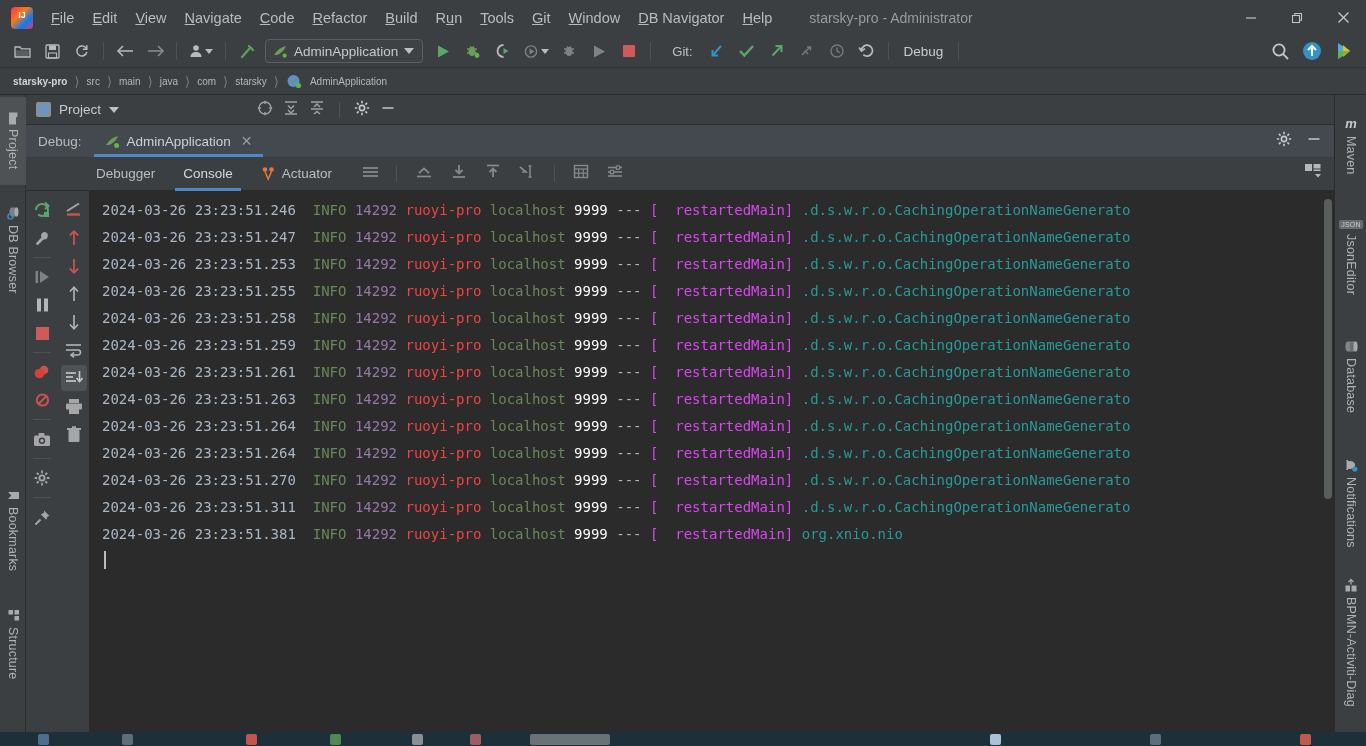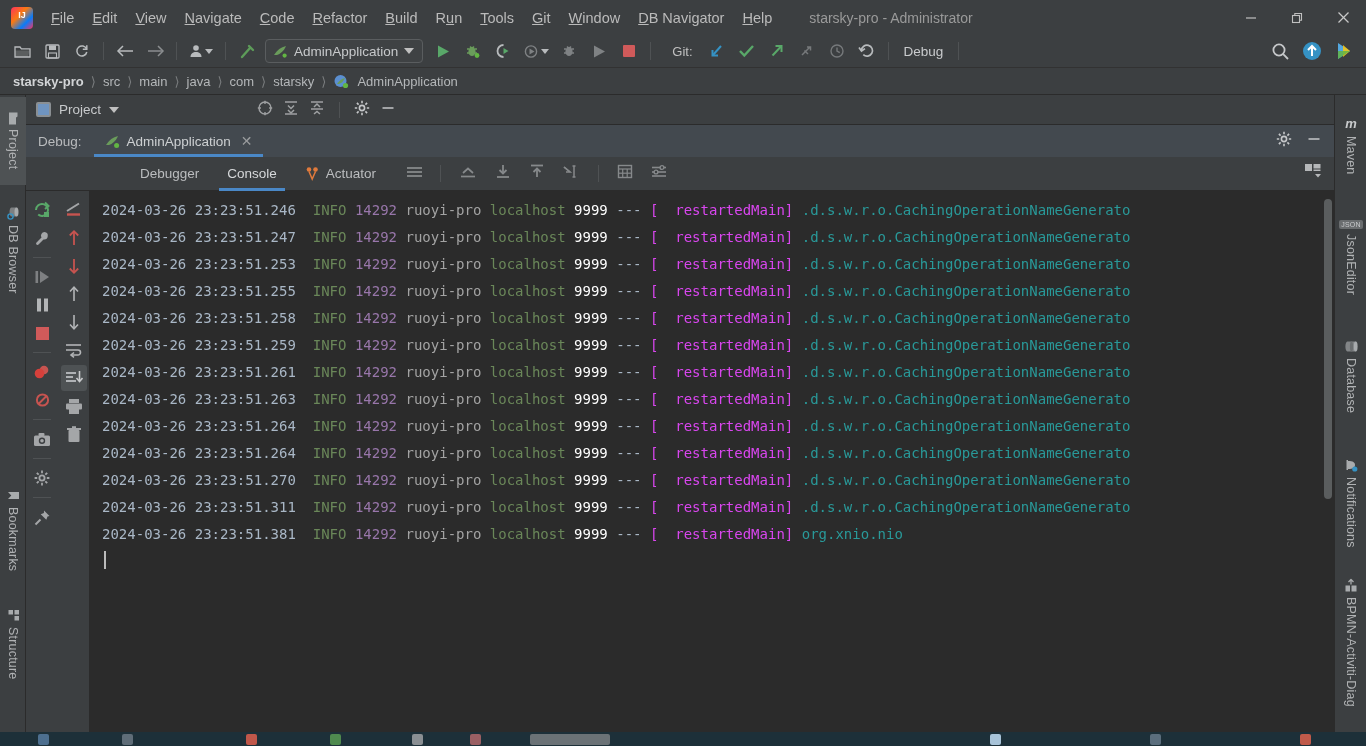--- a/index.html
+++ b/index.html
@@ -61,21 +61,21 @@
   .tri-down { width:0;height:0;border-left:5px solid transparent;border-right:5px solid transparent;border-top:6px solid #c0c0c0; }
   .git-label { font-size: 13px; color: #c0c0c0; margin: 0 8px 0 14px; }
   .tail-label { font-size: 13.5px; color: #c9cbcd; margin: 0 8px; }
   .tb-right { margin-left: auto; display: flex; align-items: center; gap: 4px; padding-right: 8px; }
 
   
   .breadcrumb {
     height: 27px; background: #3c3f41; display: flex; align-items: center;
     padding-left: 10px; gap: 0px; border-bottom: 1px solid #2b2b2b;
   }
-  .bc-item { font-size: 13px; color: #b4b7b9; padding: 0 3px; white-space: nowrap; }
+  .bc-item { font-size: 10px; color: #b4b7b9; padding: 0 3px; white-space: nowrap; }
   .bc-item.bold { font-weight: bold; color: #d2d4d6; }
   .bc-sep { color: #7a7d7f; font-size: 13px; padding: 0 4px; }
 
   
   .body-row { display: flex; height: 650px; }
 
   
   .rail-left {
     width: 26px; background: #3c3f41; position: relative; flex: none;
     border-right: 1px solid #2b2b2b;
@@ -119,21 +119,21 @@
   .debug-tab::after {
     content: ""; position: absolute; left: 0; right: 0; bottom: 0; height: 3px;
     background: #4a88c7;
   }
   .tab-close { color: #9a9c9e; font-size: 14px; margin-left: 4px; }
   .debug-bar-right { margin-left: auto; display: flex; align-items: center; gap: 14px; padding-right: 12px; color: #b5b7b9; }
 
   
   .console-tabs {
     height: 34px; background: #3c3f41; display: flex; align-items: center;
-    padding-left: 100px; gap: 0; border-bottom: 1px solid #2b2b2b; position: relative;
+    padding-left: 56px; gap: 0; border-bottom: 1px solid #2b2b2b; position: relative;
   }
   .ctab { font-size: 13.5px; color: #bbbdbf; padding: 0 14px; height: 34px;
           display: flex; align-items: center; gap: 6px; position: relative; }
   .ctab.active::after {
     content:""; position:absolute; left:6px; right:6px; bottom:0; height:3px; background:#4a88c7;
   }
   .ctab.active .ctab-t { color: #d6d8da; }
   .ctab-tools { display: flex; align-items: center; gap: 4px; margin-left: 10px; color: #86898b; }
   .cts { width:1px;height:17px;background:#4f5254;margin:0 7px; }
   .console-tabs-right { margin-left:auto; padding-right:10px; display:flex; align-items:center; color:#b5b7b9; }
@@ -154,21 +154,21 @@
 
   .console {
     flex: 1; background: #2b2b2b; overflow: hidden; position: relative;
     font-family: "DejaVu Sans Mono", monospace; font-size: 14px; line-height: 27px;
     padding: 6px 0 0 12px; min-width: 0;
   }
   .logline { white-space: pre; height: 27px; }
   .c-ts   { color: #a9b7c6; }
   .c-lvl  { color: #6a8759; }
   .c-pid  { color: #9876aa; }
-  .c-app  { color: #a3a3a3; }
+  .c-app  { color: #ef4444; }
   .c-host { color: #6a8759; }
   .c-port { color: #ffffff; }
   .c-dash { color: #a9b7c6; }
   .c-thr  { color: #d946ef; }
   .c-cls  { color: #299999; }
   .caret { display:inline-block; width:2px; height:18px; background:#bbbbbb; vertical-align:-3px; }
 
   .vscroll {
     position: absolute; right: 2px; top: 8px; width: 8px; height: 300px;
     background: #5a5d5e; border-radius: 4px;

